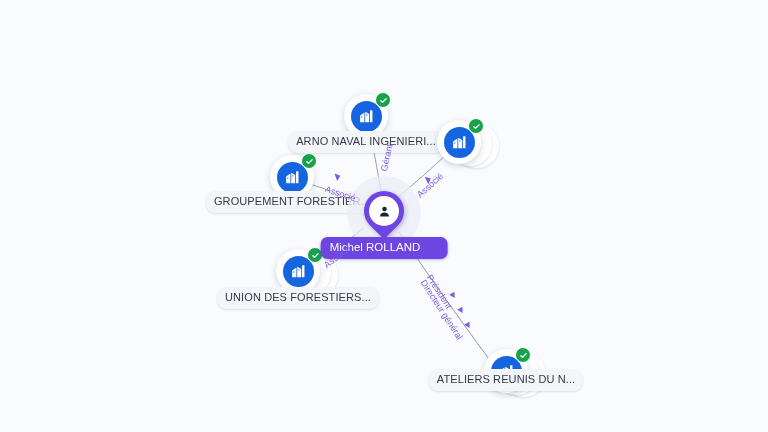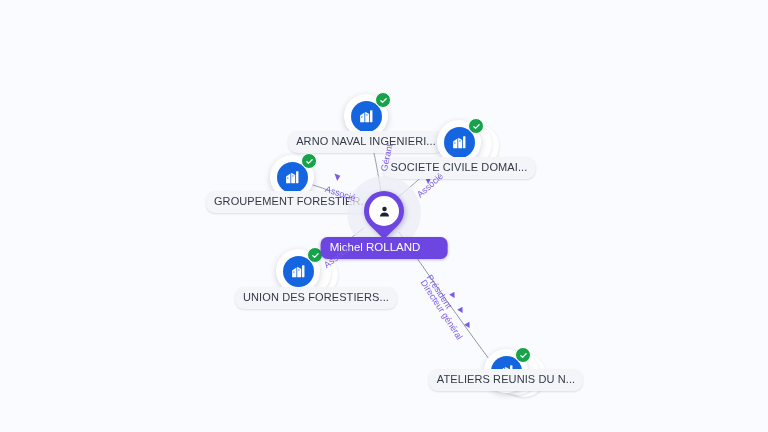--- a/index.html
+++ b/index.html
@@ -220,21 +220,20 @@
           <rect x="11.8" y="9" width="1.6" height="1.6" fill="#1565e0"></rect>
         </svg>
       </div>
       <div class="check-badge">
         <svg width="9" height="9" viewBox="0 0 24 24">
           <path d="M5 12.6l4.4 4.4L19 7.4" stroke="#ffffff" stroke-width="3.4" fill="none" stroke-linecap="round" stroke-linejoin="round"></path>
         </svg>
       </div>
     </div>
   </div>
-  <div class="node-label" style="left:459px; top:157px;">SOCIETE CIVILE DOMAI...</div>
 
   <div class="node company-node" style="left:292px; top:177px;">
     <div class="node-disc">
       <div class="node-inner">
         <svg width="17" height="17" viewBox="0 0 24 24" fill="none">
           <path d="M3 20V10.5L9 6.2V20H3Z" fill="#ffffff"></path>
           <path d="M10.2 20V5.2l5.6 3.2V20h-5.6Z" fill="#ffffff"></path>
           <rect x="17" y="3.2" width="3.4" height="16.8" rx="0.6" fill="#ffffff"></rect>
           <rect x="4.6" y="12" width="1.6" height="1.6" fill="#1565e0"></rect>
           <rect x="11.8" y="9" width="1.6" height="1.6" fill="#1565e0"></rect>
@@ -262,21 +261,21 @@
           <rect x="11.8" y="9" width="1.6" height="1.6" fill="#1565e0"></rect>
         </svg>
       </div>
       <div class="check-badge">
         <svg width="9" height="9" viewBox="0 0 24 24">
           <path d="M5 12.6l4.4 4.4L19 7.4" stroke="#ffffff" stroke-width="3.4" fill="none" stroke-linecap="round" stroke-linejoin="round"></path>
         </svg>
       </div>
     </div>
   </div>
-  <div class="node-label" style="left:316px; top:287px;">UNION DES FORESTIERS...</div>
+  <div class="node-label" style="left:298px; top:287px;">UNION DES FORESTIERS...</div>
 
   <div class="node company-node" style="left:506px; top:371px;">
     <div class="stack-card c3"></div>
     <div class="stack-card c2"></div>
     <div class="node-disc">
       <div class="node-inner">
         <svg width="17" height="17" viewBox="0 0 24 24" fill="none">
           <path d="M3 20V10.5L9 6.2V20H3Z" fill="#ffffff"></path>
           <path d="M10.2 20V5.2l5.6 3.2V20h-5.6Z" fill="#ffffff"></path>
           <rect x="17" y="3.2" width="3.4" height="16.8" rx="0.6" fill="#ffffff"></rect>

